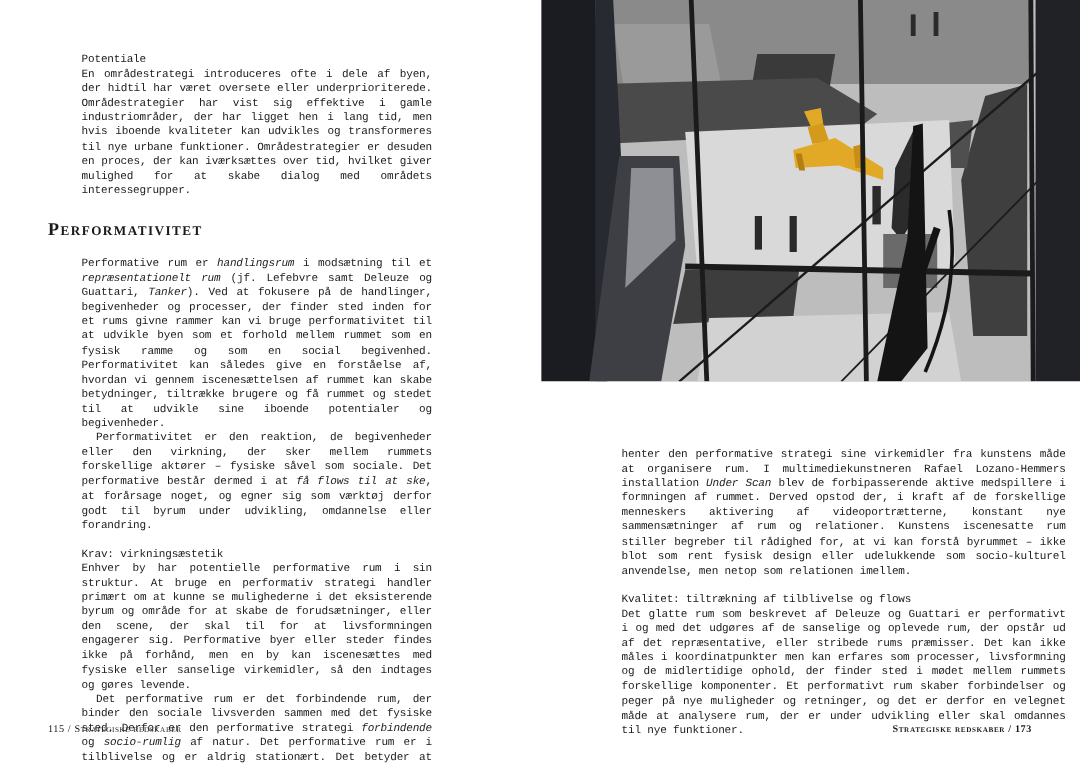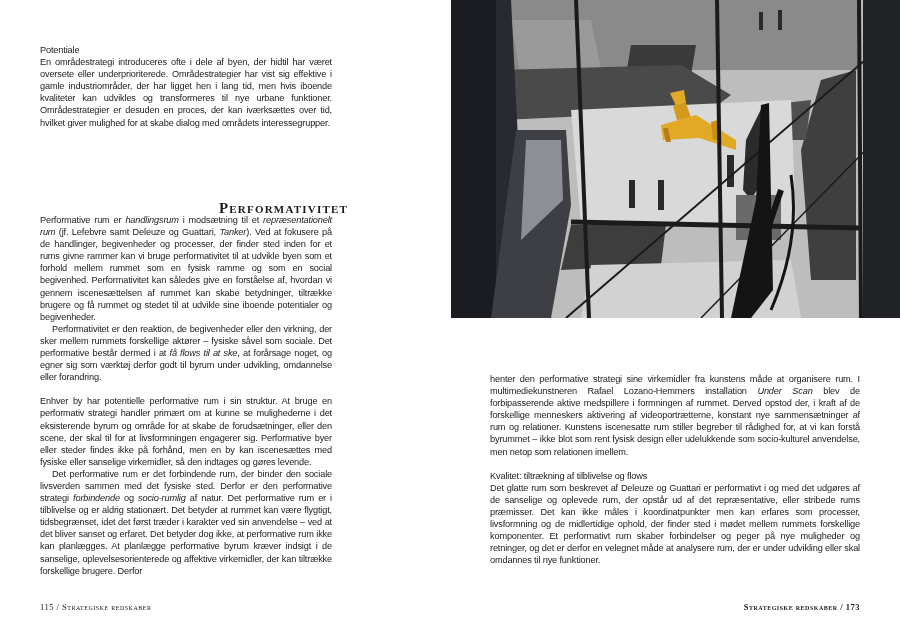--- a/index.html
+++ b/index.html
@@ -7,32 +7,32 @@
     width: 900px; height: 636px; background: #ffffff; position: relative; overflow: hidden;
     font-family: "DejaVu Serif", "Liberation Serif", serif; color: #1a1a1a;
   }
   .spread { position: absolute; inset: 0; }
   .page { position: absolute; top: 0; height: 636px; }
   .page-left { left: 0; width: 450px; }
   .page-right { left: 450px; width: 450px; }
 
   .text-block {
     position: absolute; font-size: 9.2px; line-height: 12.1px; text-align: justify;
-    hyphens: auto; letter-spacing: -0.15px; font-family: Liberation Sans, sans-serif;
+    hyphens: auto; letter-spacing: -0.15px; font-family: Liberation Mono, monospace; margin-left: 28px;
   }
   .text-block p { margin: 0; }
   .text-block p.indent { text-indent: 12px; }
   .subhead { margin: 0; font-weight: normal; }
   .gap { height: 12px; }
 
   .col-left { left: 40px; top: 44px; width: 292px; }
   .section-title {
-    position: absolute; left: 40px; top: 184px; width: 292px; text-align: right;
+    position: absolute; left: 40px; top: 184px; width: 292px; 
     font-variant: small-caps; font-weight: bold; font-size: 15px; letter-spacing: 1.2px;
-    font-family: "Liberation Serif", serif; margin: 16px;
+    font-family: "Liberation Serif", serif; margin: 0;
   }
   .col-left-2 { left: 40px; top: 214px; width: 292px; }
   .col-right { left: 40px; top: 373px; width: 370px; }
 
   .footer {
     position: absolute; top: 602px; font-size: 8.5px; font-variant: small-caps;
     letter-spacing: 0.5px; font-family: "Liberation Serif", serif;
   }
   .footer-left { left: 40px; }
   .footer-right { right: 40px; text-align: right; font-weight: bold; }
@@ -54,20 +54,21 @@
       <h4 class="subhead">Potentiale</h4>
       <p>En områdestrategi introduceres ofte i dele af byen, der hidtil har været oversete eller underprioriterede. Områdestrategier har vist sig effektive i gamle industriområder, der har ligget hen i lang tid, men hvis iboende kvaliteter kan udvikles og transformeres til nye urbane funktioner. Områdestrategier er desuden en proces, der kan iværksættes over tid, hvilket giver mulighed for at skabe dialog med områdets interessegrupper.</p>
     </div>
 
     <h2 class="section-title">Performativitet</h2>
 
     <div class="text-block col-left-2">
       <p><span>Performative rum er </span><em>handlingsrum</em><span> i modsætning til et </span><em>repræsentationelt rum</em><span> (jf. Lefebvre samt Deleuze og Guattari, </span><em>Tanker</em><span>). Ved at fokusere på de handlinger, begivenheder og processer, der finder sted inden for et rums givne rammer kan vi bruge performativitet til at udvikle byen som et forhold mellem rummet som en fysisk ramme og som en social begivenhed. Performativitet kan således give en forståelse af, hvordan vi gennem iscenesættelsen af rummet kan skabe betydninger, tiltrække brugere og få rummet og stedet til at udvikle sine iboende potentialer og begivenheder.</span></p>
       <p class="indent"><span>Performativitet er den reaktion, de begivenheder eller den virkning, der sker mellem rummets forskellige aktører – fysiske såvel som sociale. Det performative består dermed i at </span><em>få flows til at ske</em><span>, at forårsage noget, og egner sig som værktøj derfor godt til byrum under udvikling, omdannelse eller forandring.</span></p>
       <div class="gap"></div>
+      <h4 class="subhead">Krav: virkningsæstetik</h4>
       <p>Enhver by har potentielle performative rum i sin struktur. At bruge en performativ strategi handler primært om at kunne se mulighederne i det eksisterende byrum og område for at skabe de forudsætninger, eller den scene, der skal til for at livsformningen engagerer sig. Performative byer eller steder findes ikke på forhånd, men en by kan iscenesættes med fysiske eller sanselige virkemidler, så den indtages og gøres levende.</p>
       <p class="indent"><span>Det performative rum er det forbindende rum, der binder den sociale livsverden sammen med det fysiske sted. Derfor er den performative strategi </span><em>forbindende</em><span> og </span><em>socio-rumlig</em><span> af natur. Det performative rum er i tilblivelse og er aldrig stationært. Det betyder at rummet kan være flygtigt, tidsbegrænset, idet det først træder i karakter ved sin anvendelse – ved at det bliver sanset og erfaret. Det betyder dog ikke, at performative rum ikke kan planlægges. At planlægge performative byrum kræver indsigt i de sanselige, oplevelsesorienterede og affektive virkemidler, der kan tiltrække forskellige brugere. Derfor</span></p>
     </div>
 
     <div class="footer footer-left">115 / Strategiske redskaber</div>
   </div>
 
   <div class="page page-right">
     <div class="photo">
       <svg viewBox="0 0 449 318">

